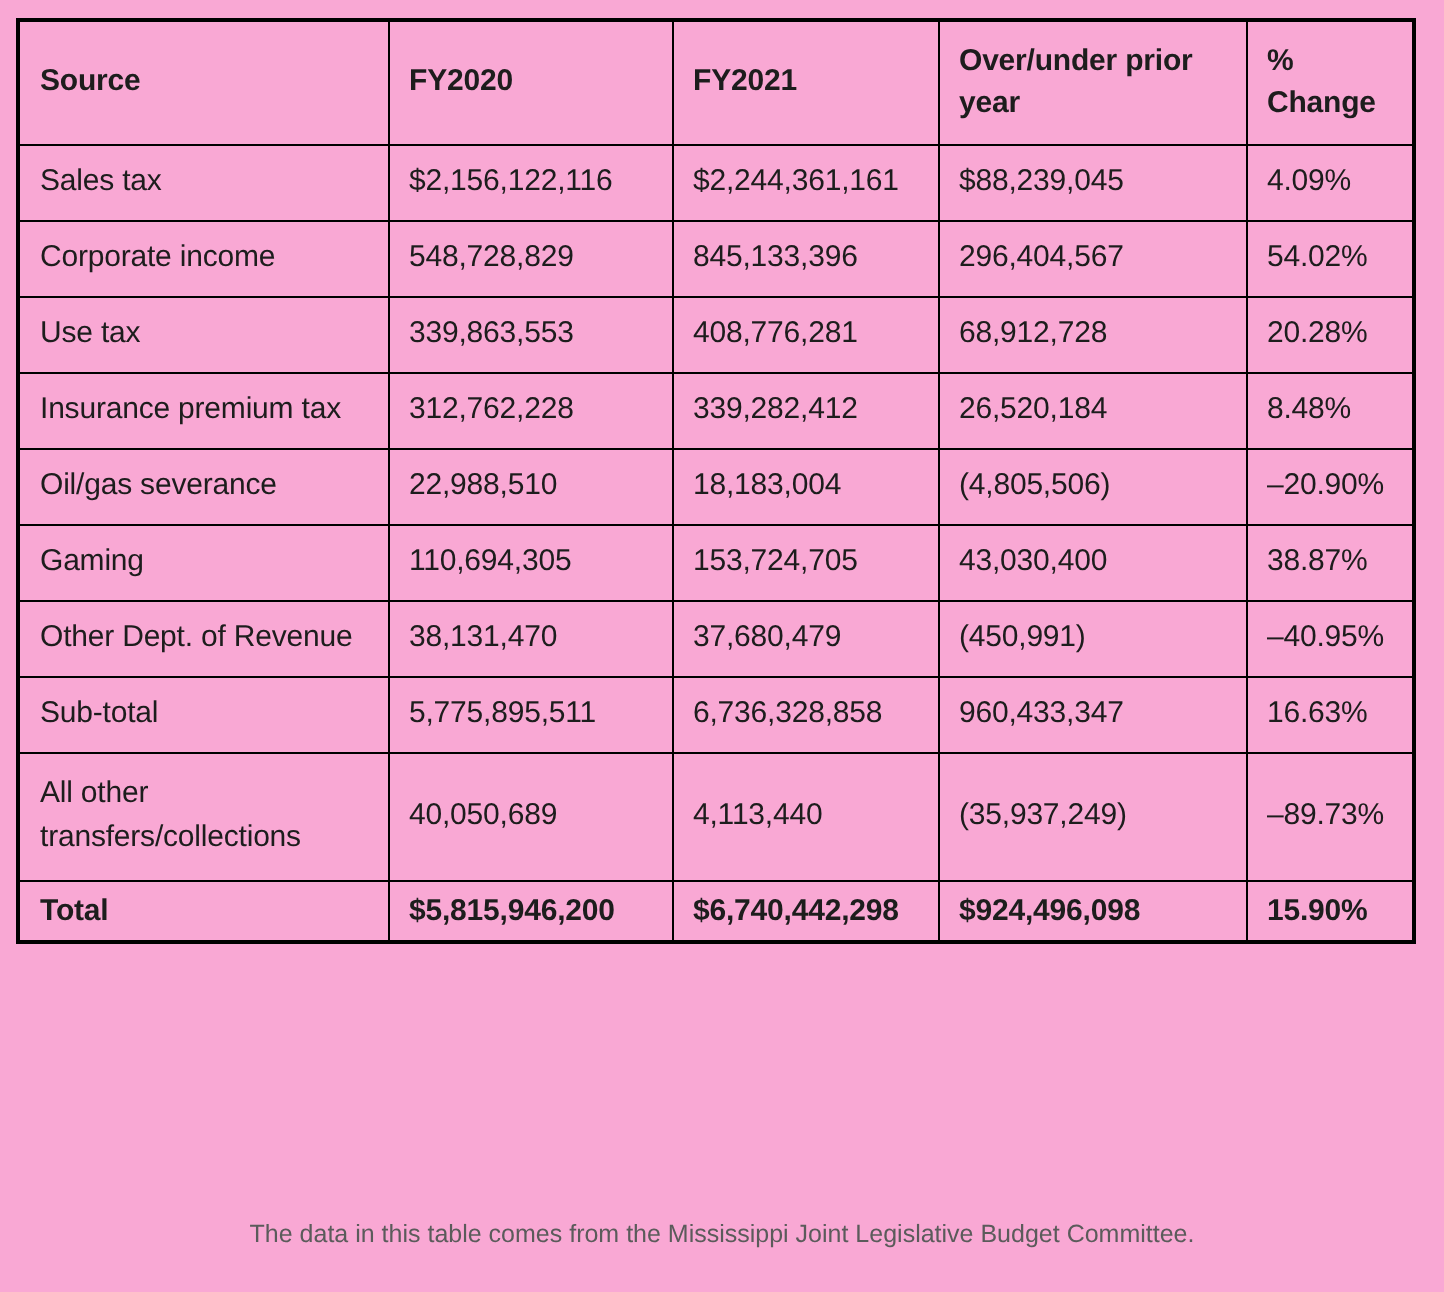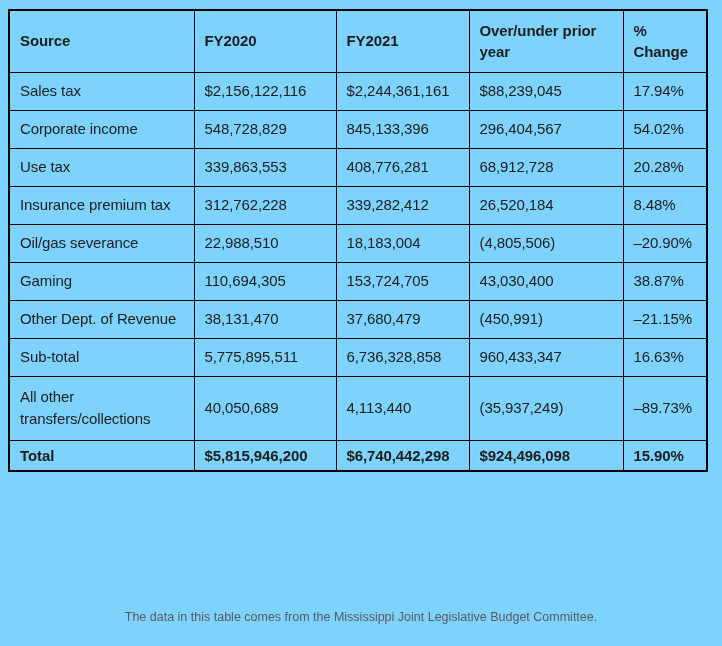--- a/index.html
+++ b/index.html
@@ -5,21 +5,21 @@
   html, body {
     margin: 0;
     padding: 0;
     background: #ffffff;
     font-family: "Liberation Sans", "DejaVu Sans", sans-serif;
     color: #1d1d1d;
   }
   .page {
     width: 722px;
     height: 646px;
-    background: #7dd3fc;
+    background: #f9a8d4;
     position: relative;
     box-sizing: border-box;
   }
   table.rev-table {
     position: absolute;
     left: 8px;
     top: 9px;
     width: 698px;
     border-collapse: collapse;
     table-layout: fixed;
@@ -77,21 +77,21 @@
         <th>Over/under prior year</th>
         <th>% Change</th>
       </tr>
     </thead>
     <tbody>
       <tr class="r-normal">
         <td>Sales tax</td>
         <td>$2,156,122,116</td>
         <td>$2,244,361,161</td>
         <td>$88,239,045</td>
-        <td>17.94%</td>
+        <td>4.09%</td>
       </tr>
       <tr class="r-normal">
         <td>Corporate income</td>
         <td>548,728,829</td>
         <td>845,133,396</td>
         <td>296,404,567</td>
         <td>54.02%</td>
       </tr>
       <tr class="r-normal">
         <td>Use tax</td>
@@ -119,21 +119,21 @@
         <td>110,694,305</td>
         <td>153,724,705</td>
         <td>43,030,400</td>
         <td>38.87%</td>
       </tr>
       <tr class="r-normal">
         <td>Other Dept. of Revenue</td>
         <td>38,131,470</td>
         <td>37,680,479</td>
         <td>(450,991)</td>
-        <td>–21.15%</td>
+        <td>–40.95%</td>
       </tr>
       <tr class="r-normal">
         <td>Sub-total</td>
         <td>5,775,895,511</td>
         <td>6,736,328,858</td>
         <td>960,433,347</td>
         <td>16.63%</td>
       </tr>
       <tr class="r-tall">
         <td>All other transfers/collections</td>

